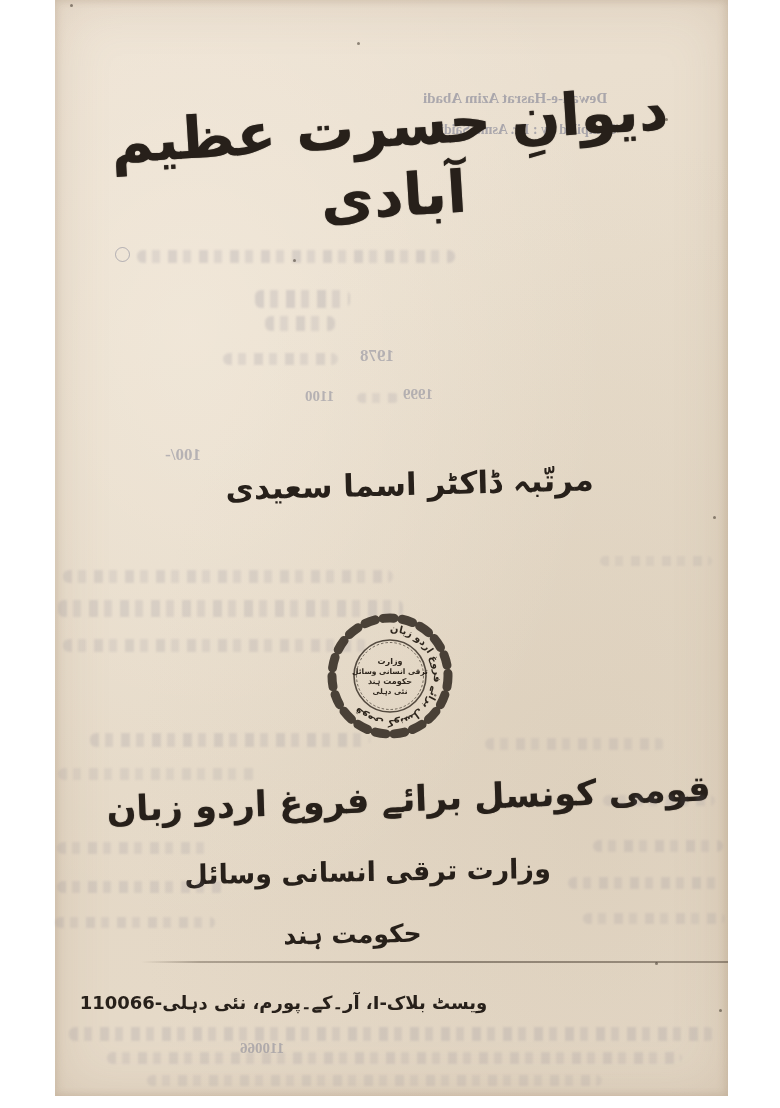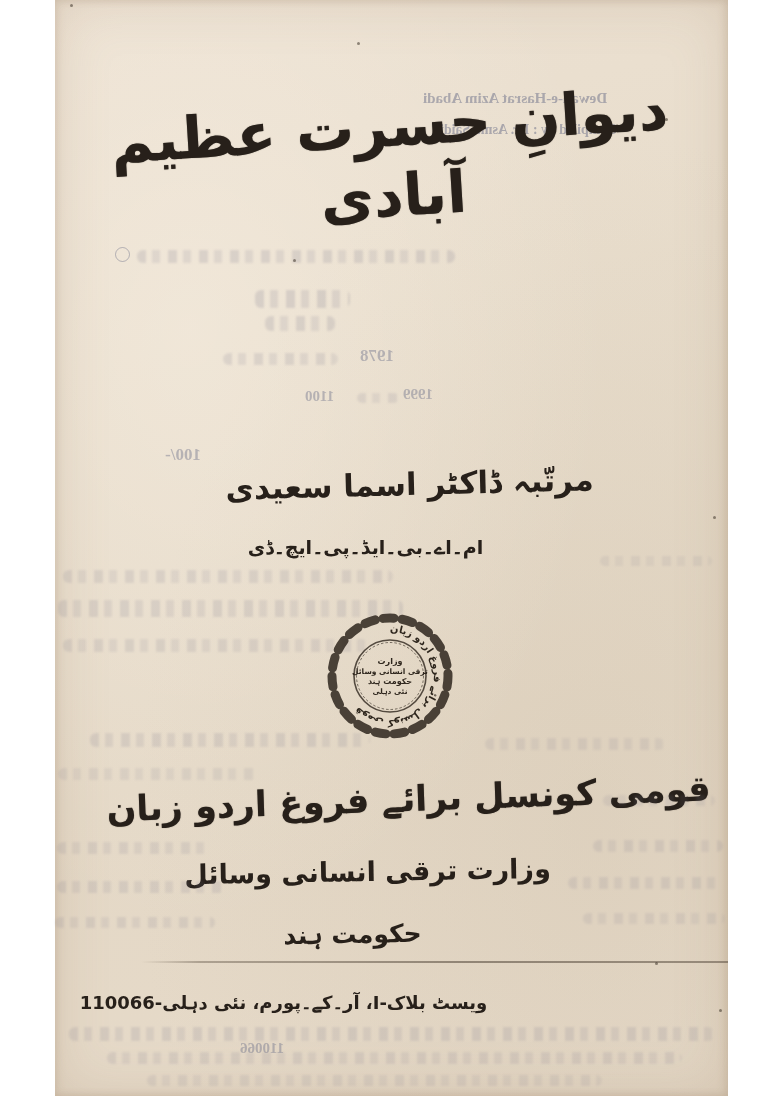--- a/index.html
+++ b/index.html
@@ -64,21 +64,20 @@
     <div class="abs squiggle" style="left:210px;top:316px;width:70px;height:15px;opacity:.5;"></div>
 
     <div class="abs squiggle" style="left:168px;top:353px;width:115px;height:12px;opacity:.45;"></div>
     <div class="abs ghost-num" style="left:305px;top:346px;font-size:17px;">1978</div>
     <div class="abs ghost-num" style="left:250px;top:388px;font-size:15px;">1100</div>
     <div class="abs squiggle" style="left:302px;top:393px;width:42px;height:10px;opacity:.4;"></div>
     <div class="abs ghost-num" style="left:348px;top:386px;font-size:15px;">1999</div>
     <div class="abs ghost-num" style="left:110px;top:445px;font-size:17px;">100/-</div>
 
     <div class="abs ink compiler" style="left:0;top:466px;">مرتّبہ ڈاکٹر اسما سعیدی</div>
-    <div class="abs ink quals" style="left:0;top:536px;">ام۔اے۔بی۔ایڈ۔پی۔ایچ۔ڈی</div>
 
     <div class="abs squiggle" style="left:8px;top:570px;width:330px;height:13px;opacity:.42;"></div>
     <div class="abs squiggle" style="left:3px;top:600px;width:345px;height:17px;opacity:.46;"></div>
     <div class="abs squiggle" style="left:8px;top:639px;width:305px;height:13px;opacity:.42;"></div>
     <div class="abs squiggle" style="left:545px;top:556px;width:112px;height:10px;opacity:.3;"></div>
 
     <svg class="abs" style="left:265px;top:606px;" width="140" height="140" viewBox="0 0 140 140">
       <defs>
         <path id="sealRingPath" d="M 70 26 a 44 44 0 1 1 -0.01 0" fill="none"></path>
       </defs>

